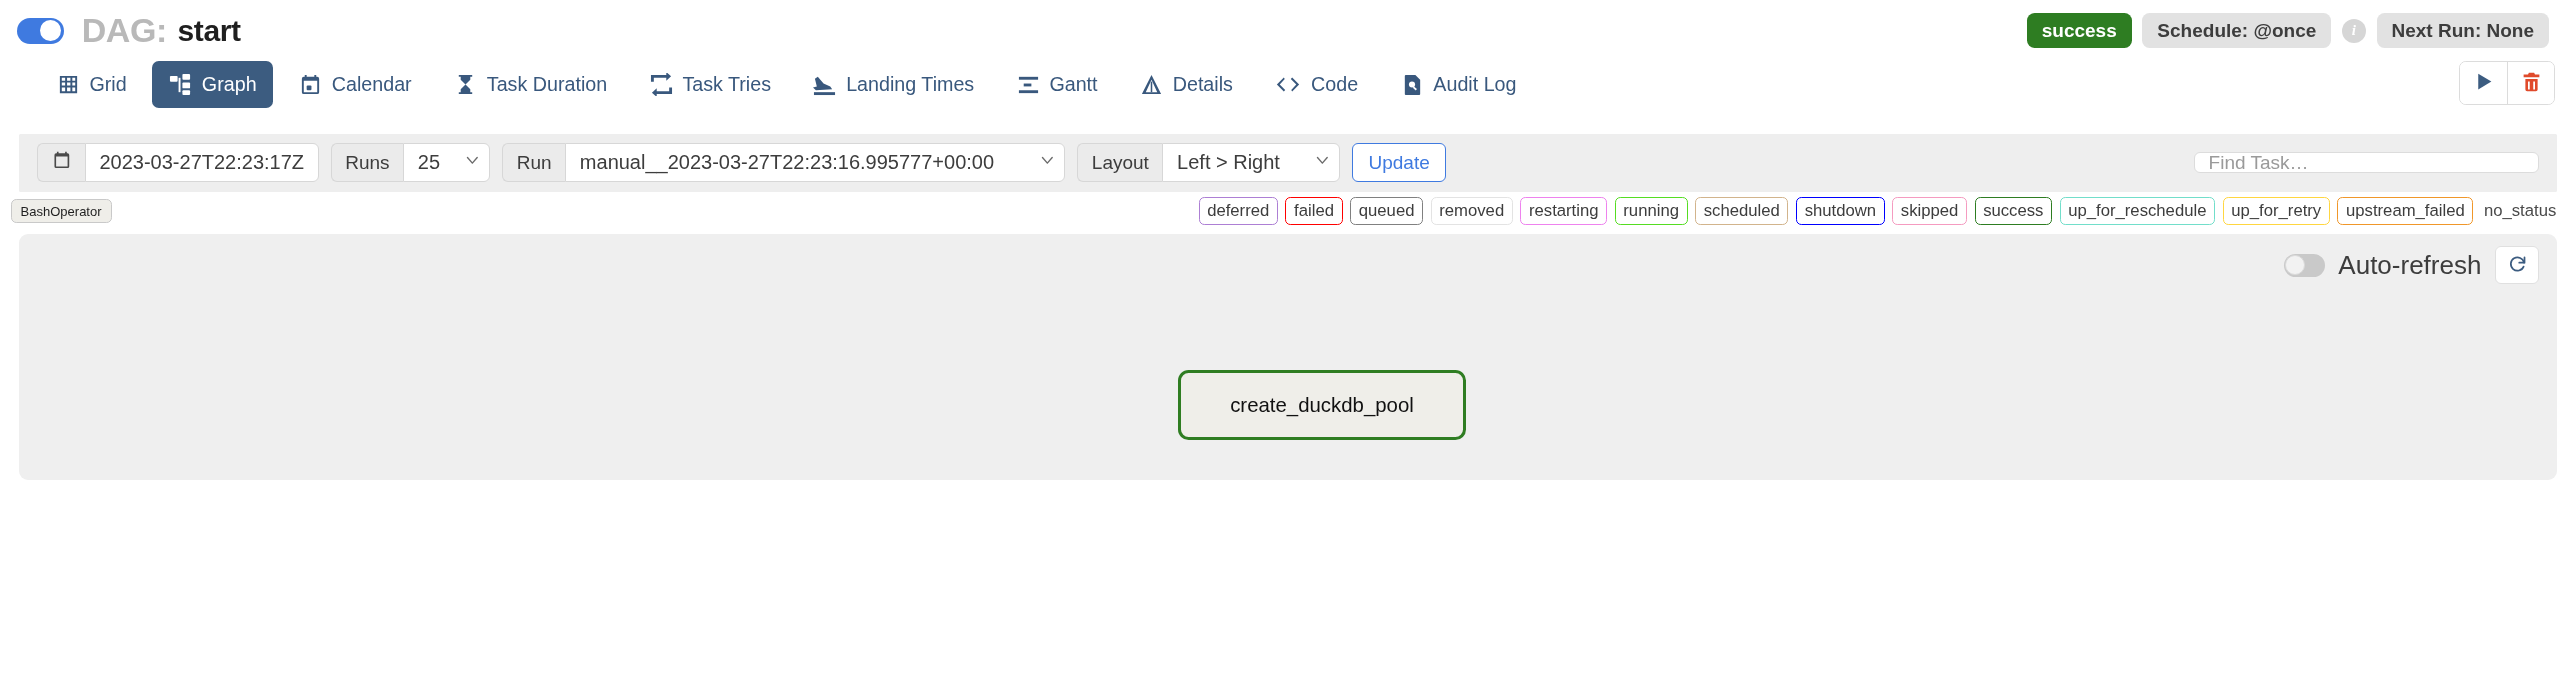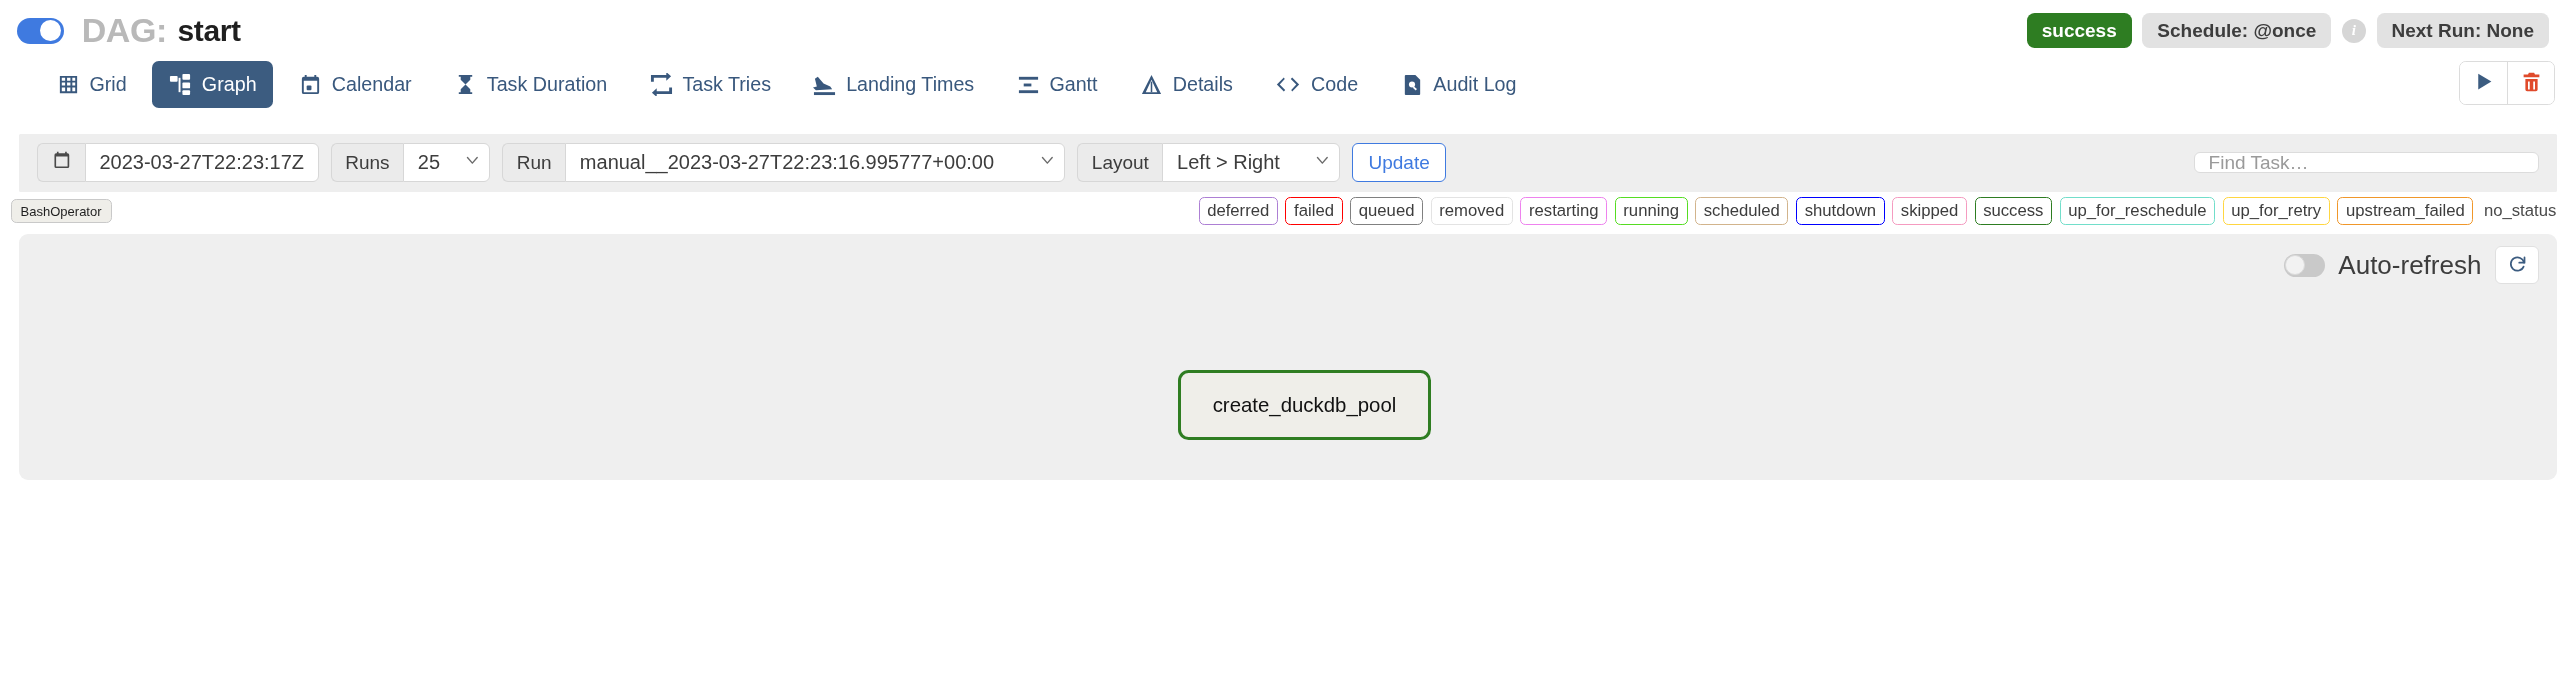--- a/index.html
+++ b/index.html
@@ -288,21 +288,21 @@
     background: #fff;
     border: 0.8px solid #e0e0e0;
     border-radius: 6px;
     display: flex; align-items: center; justify-content: center;
     cursor: pointer;
   }
   .node {
     position: absolute;
     left: 1159px;
     top: 136px;
-    width: 253px;
+    width: 288px;
     height: 70px;
     background: #efeee9;
     border: 3px solid #0369a1;
     border-radius: 10.6px;
     display: flex;
     align-items: center;
     justify-content: center;
     font-size: 20.4px;
     color: #111;
     cursor: pointer;

